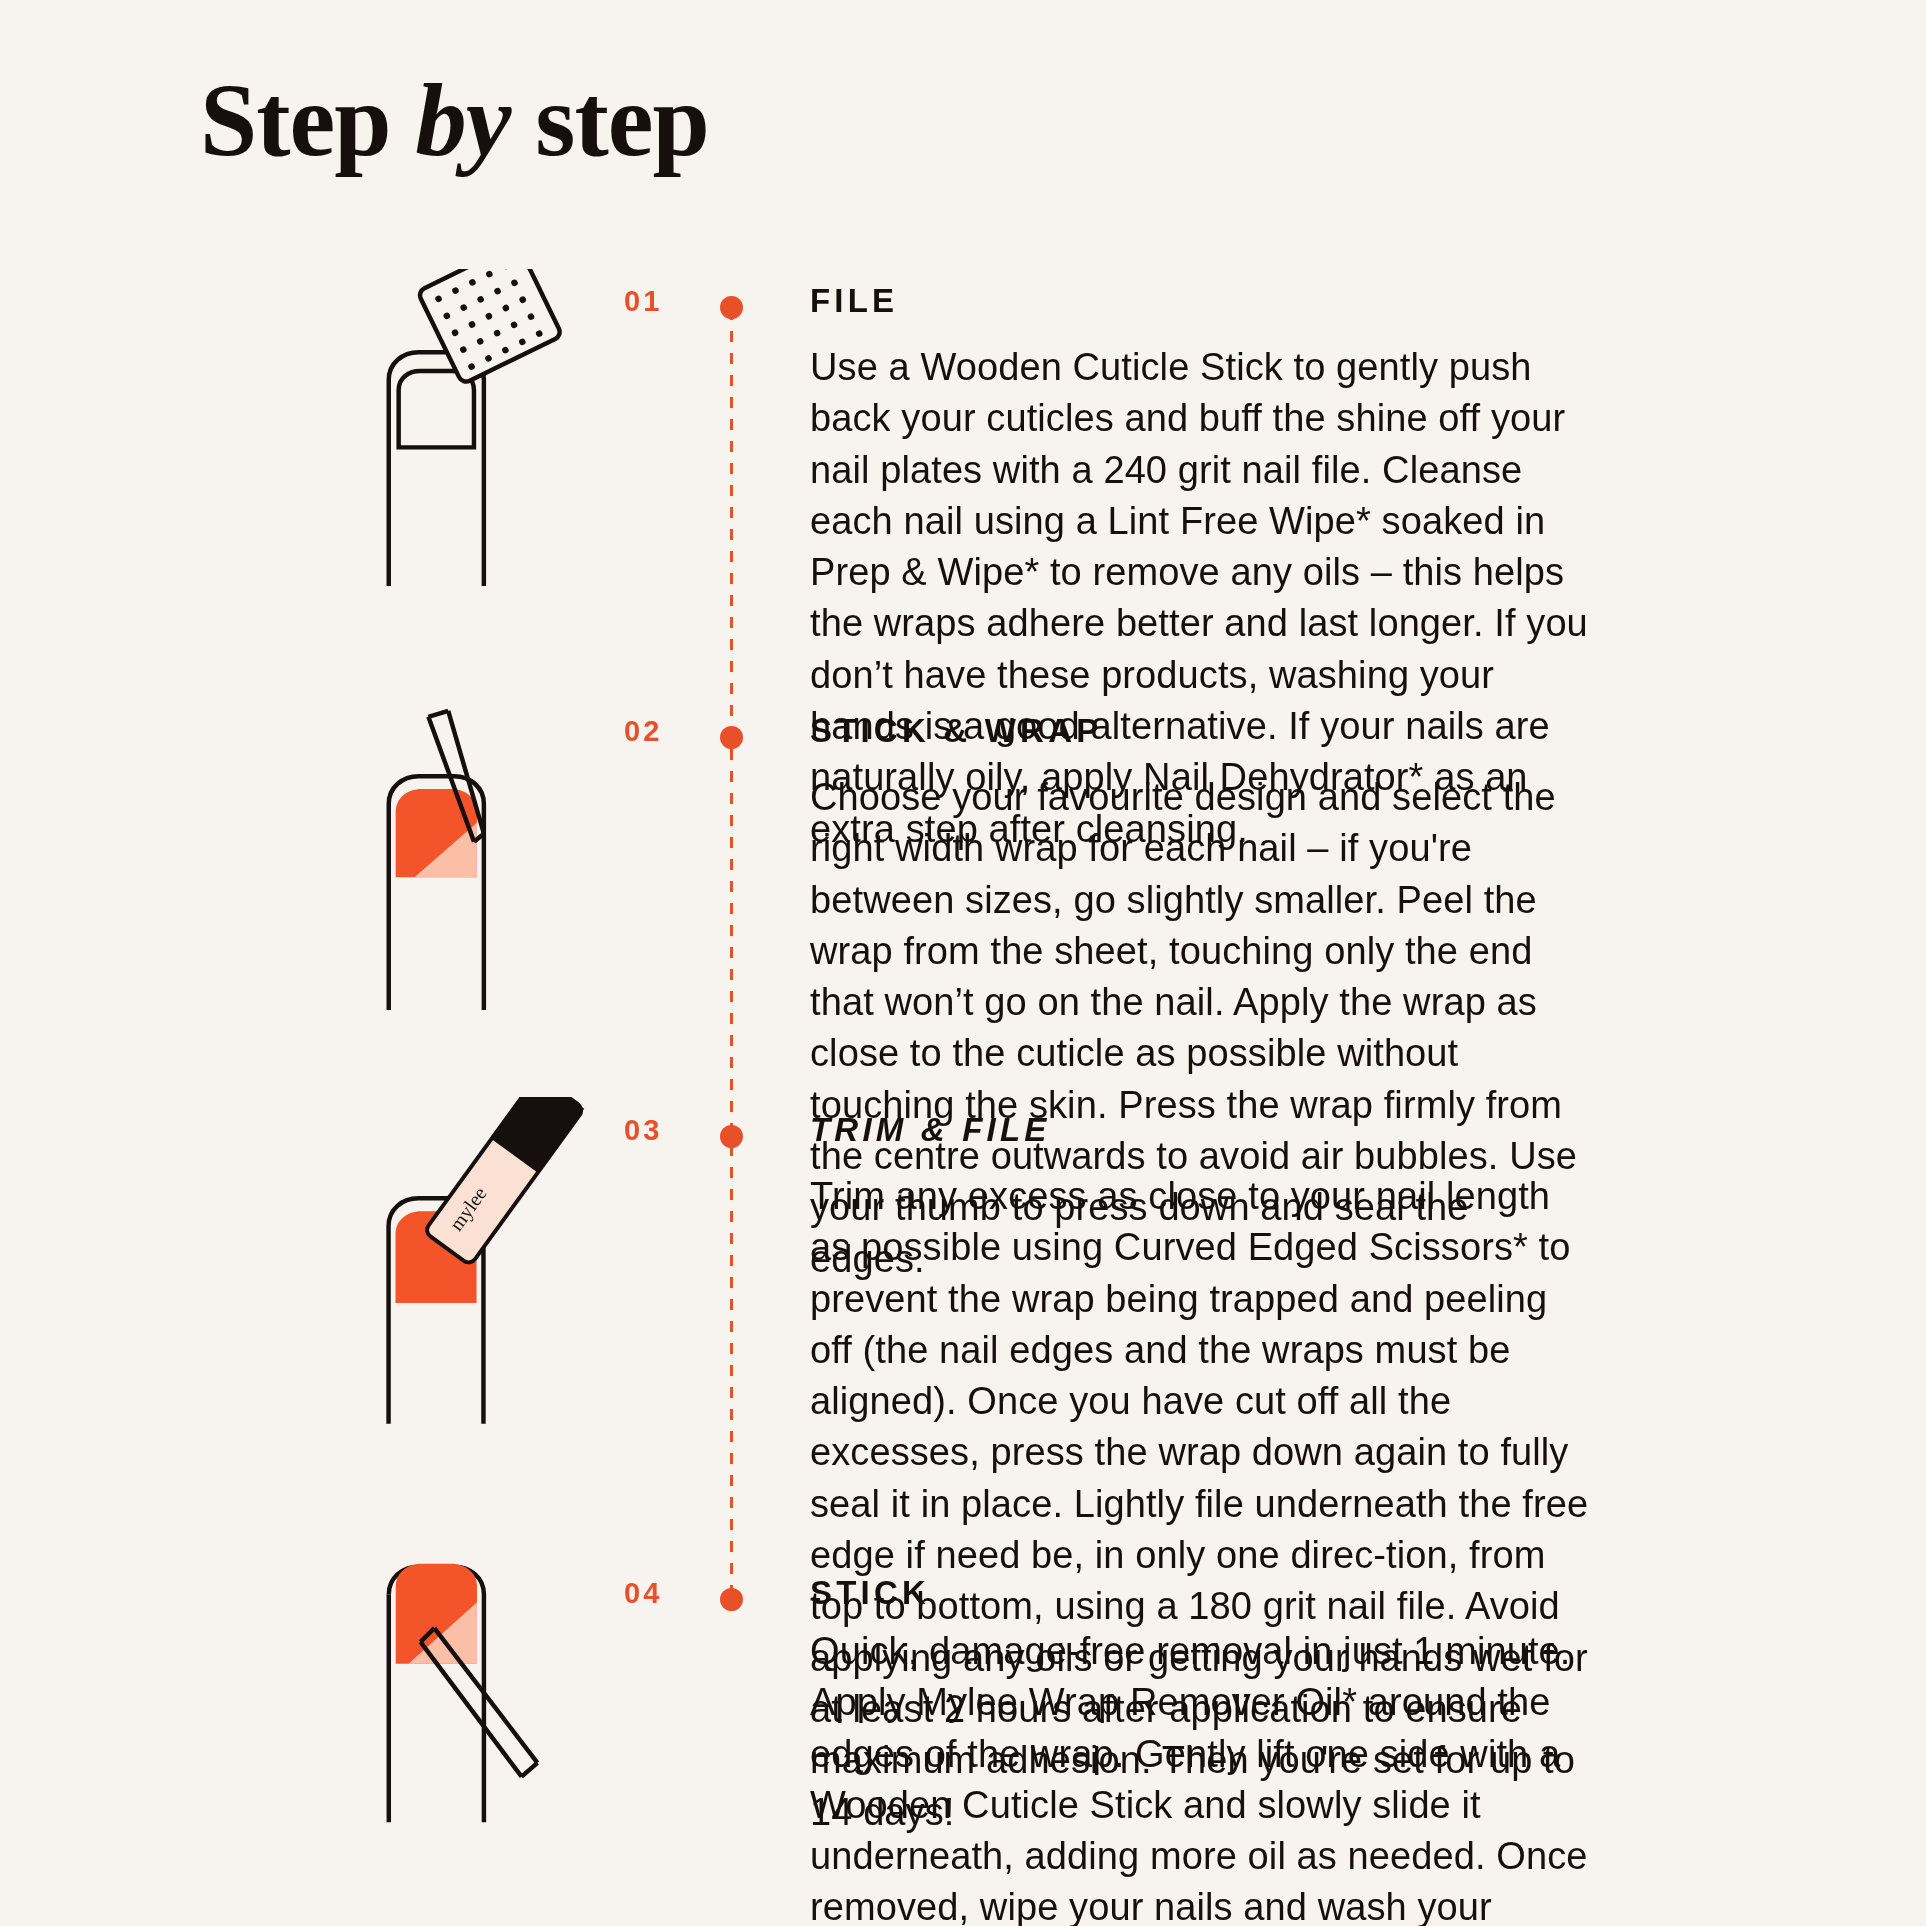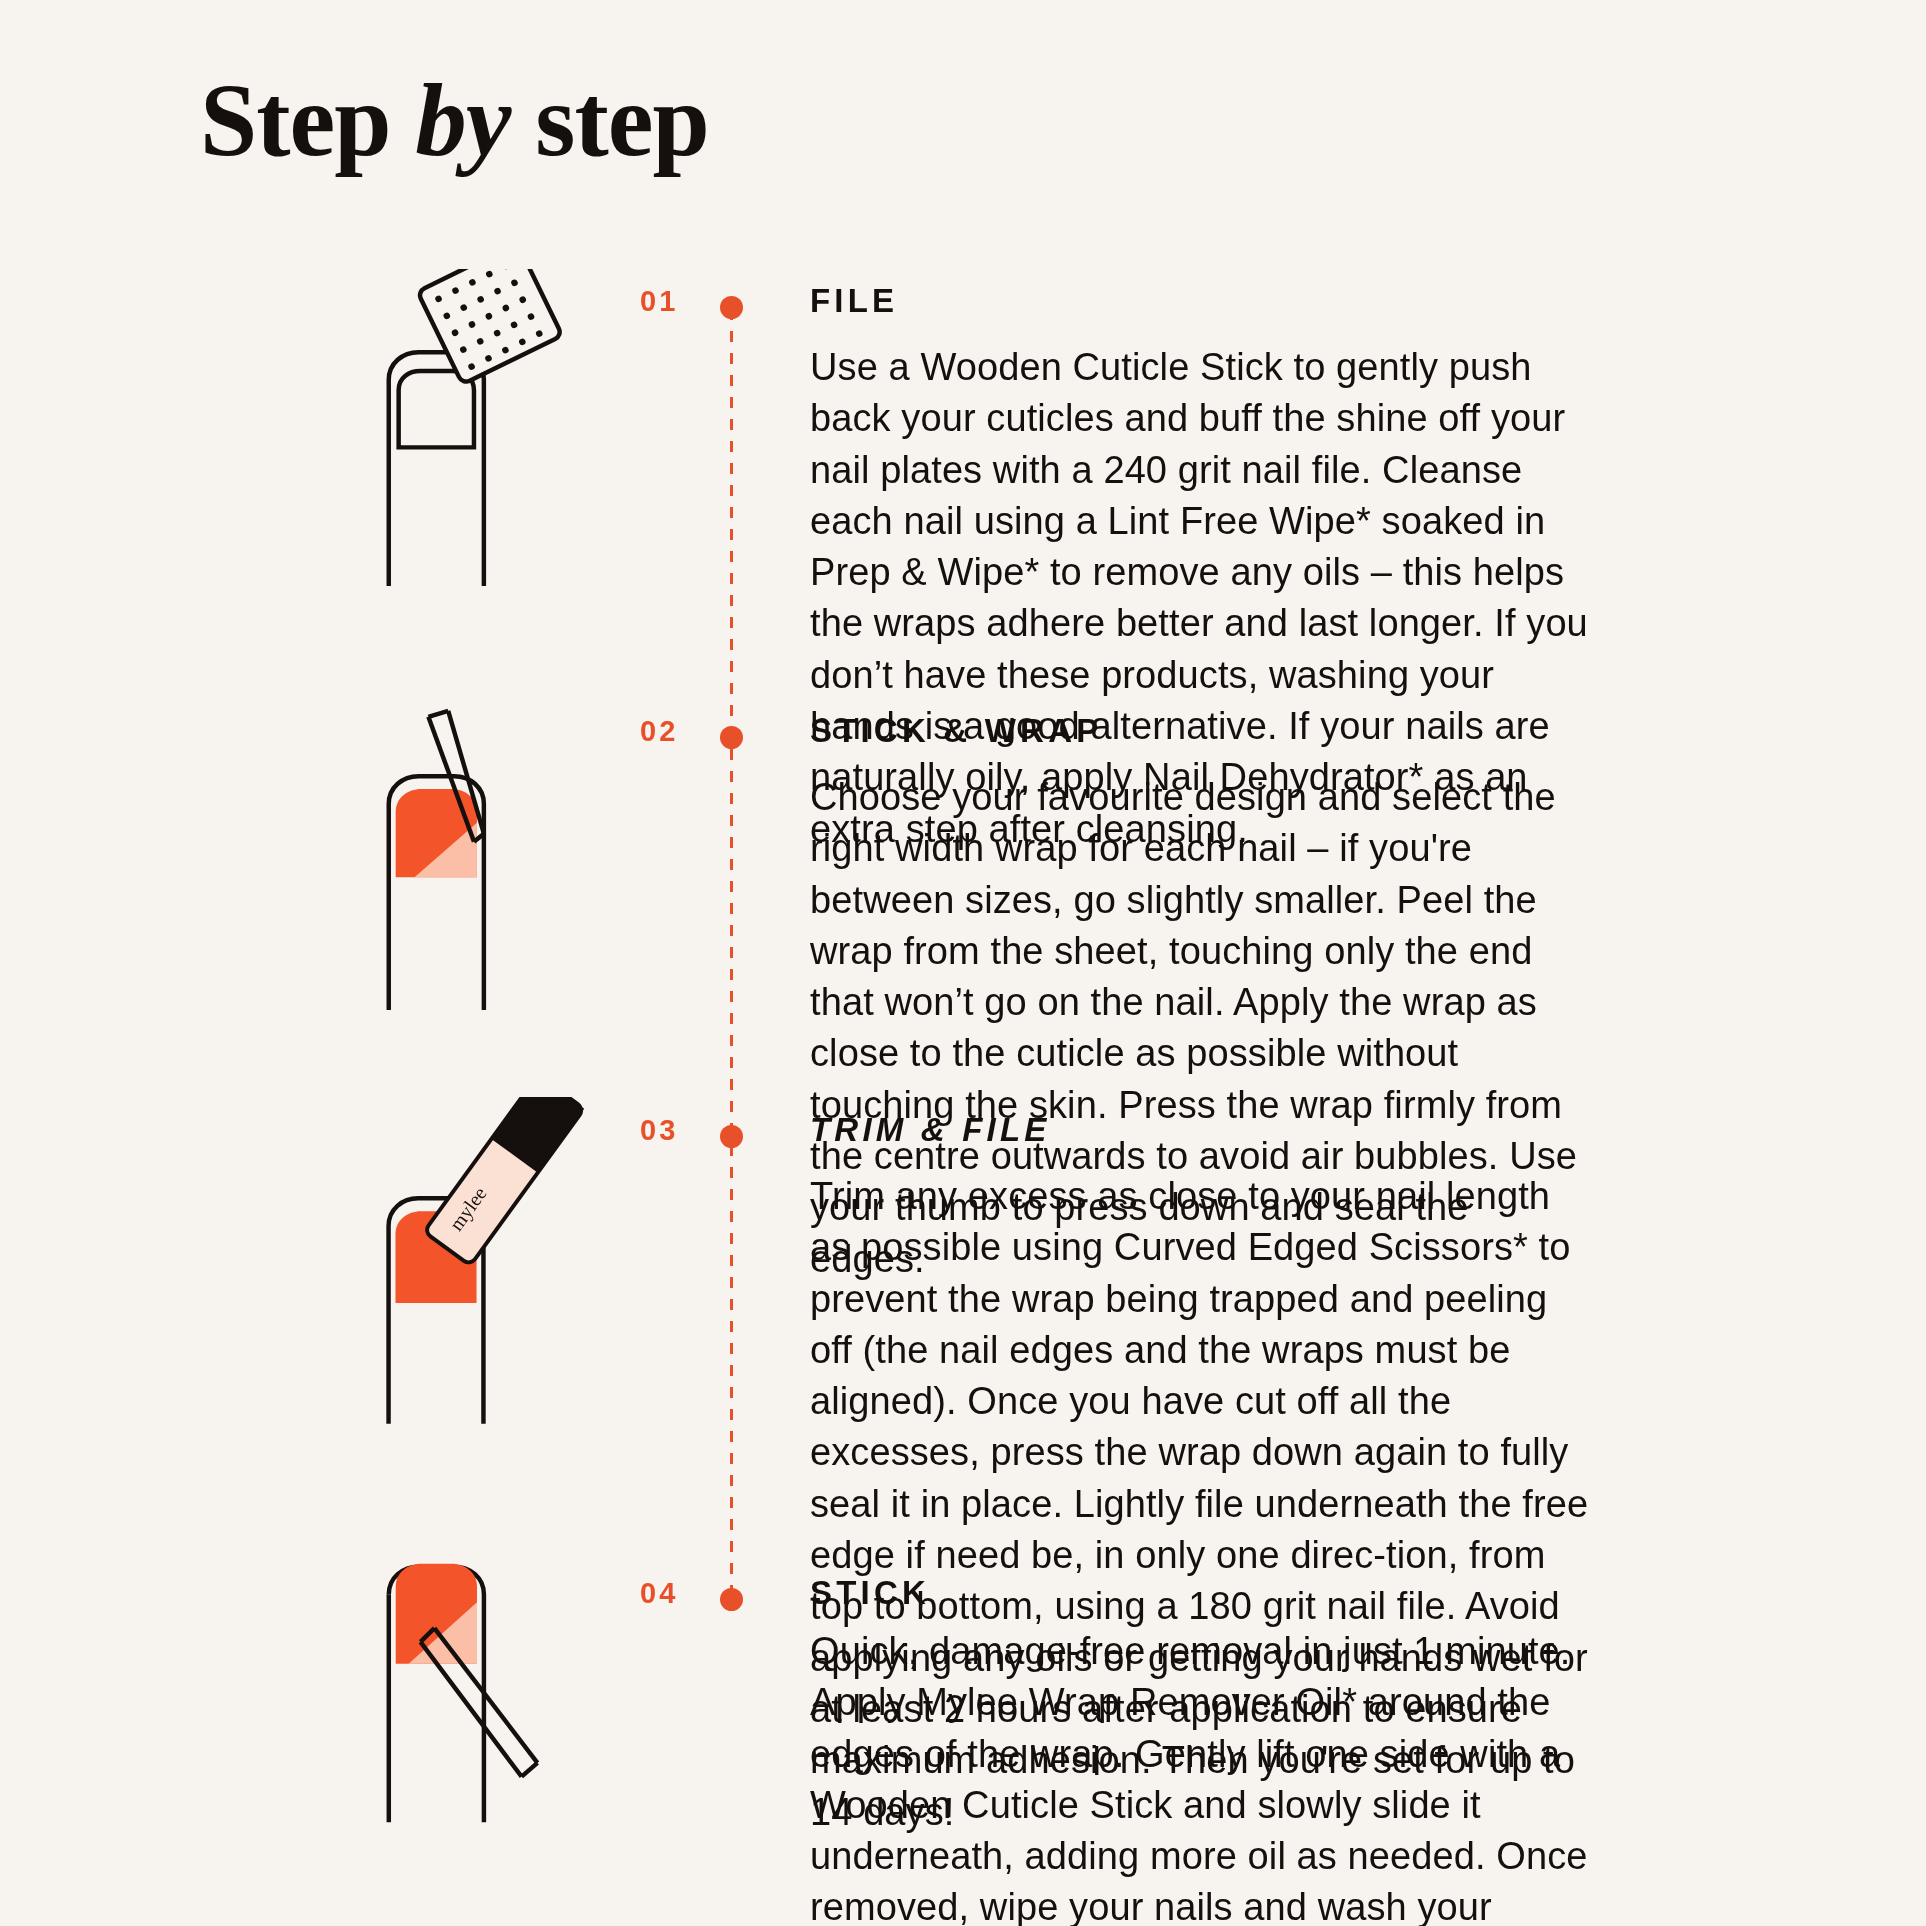--- a/index.html
+++ b/index.html
@@ -55,21 +55,21 @@
   }
 
   
   .step {
     position: absolute;
     left: 0;
     width: 1927px;
   }
   .step-num {
     position: absolute;
-    left: 640px;
+    left: 624px;
     width: 69px;
     text-align: left;
     font-size: 29px;
     font-weight: 700;
     letter-spacing: 3px;
     color: #e8502a;
   }
   .dot {
     position: absolute;
     left: 720px;

